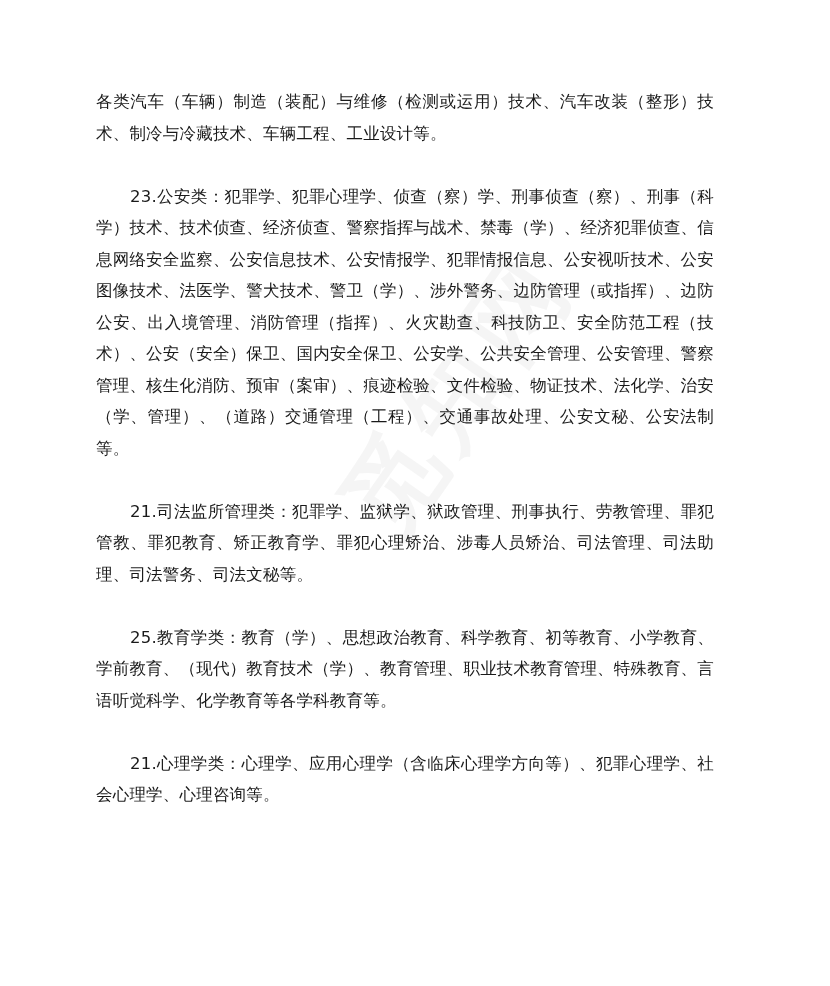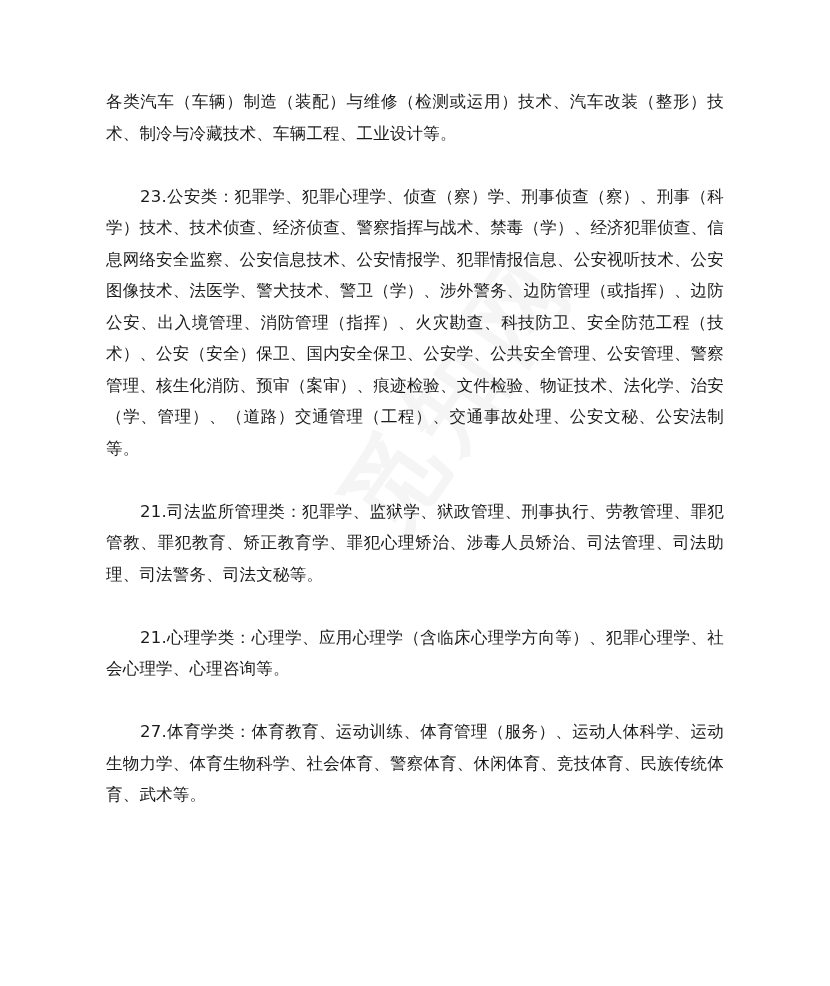--- a/index.html
+++ b/index.html
@@ -10,21 +10,21 @@
     body {
       width: 830px;
       height: 986px;
       position: relative;
       overflow: hidden;
       font-family: "DejaVu Sans", "Liberation Sans", sans-serif;
       color: #1a1a1a;
     }
     .page {
       position: absolute;
-      left: 106px;
+      left: 96px;
       top: 86px;
       width: 618px;
     }
     .para {
       font-size: 16.5px;
       line-height: 31.5px;
       text-align: justify;
       text-justify: inter-character;
       margin: 0 0 31.5px 0;
       letter-spacing: 0.2px;
@@ -49,15 +49,15 @@
   </style>
 </head>
 <body>
 
 <div class="watermark">觅知网</div>
 
 <div class="page">
   <p class="para">各类汽车（车辆）制造（装配）与维修（检测或运用）技术、汽车改装（整形）技术、制冷与冷藏技术、车辆工程、工业设计等。</p>
   <p class="para indent">23.公安类：犯罪学、犯罪心理学、侦查（察）学、刑事侦查（察）、刑事（科学）技术、技术侦查、经济侦查、警察指挥与战术、禁毒（学）、经济犯罪侦查、信息网络安全监察、公安信息技术、公安情报学、犯罪情报信息、公安视听技术、公安图像技术、法医学、警犬技术、警卫（学）、涉外警务、边防管理（或指挥）、边防公安、出入境管理、消防管理（指挥）、火灾勘查、科技防卫、安全防范工程（技术）、公安（安全）保卫、国内安全保卫、公安学、公共安全管理、公安管理、警察管理、核生化消防、预审（案审）、痕迹检验、文件检验、物证技术、法化学、治安（学、管理）、（道路）交通管理（工程）、交通事故处理、公安文秘、公安法制等。</p>
   <p class="para indent">21.司法监所管理类：犯罪学、监狱学、狱政管理、刑事执行、劳教管理、罪犯管教、罪犯教育、矫正教育学、罪犯心理矫治、涉毒人员矫治、司法管理、司法助理、司法警务、司法文秘等。</p>
+  <p class="para indent">25.教育学类：教育（学）、思想政治教育、科学教育、初等教育、小学教育、学前教育、（现代）教育技术（学）、教育管理、职业技术教育管理、特殊教育、言语听觉科学、化学教育等各学科教育等。</p>
   <p class="para indent">21.心理学类：心理学、应用心理学（含临床心理学方向等）、犯罪心理学、社会心理学、心理咨询等。</p>
-  <p class="para indent">27.体育学类：体育教育、运动训练、体育管理（服务）、运动人体科学、运动生物力学、体育生物科学、社会体育、警察体育、休闲体育、竞技体育、民族传统体育、武术等。</p>
 </div>
 
 </body></html>

